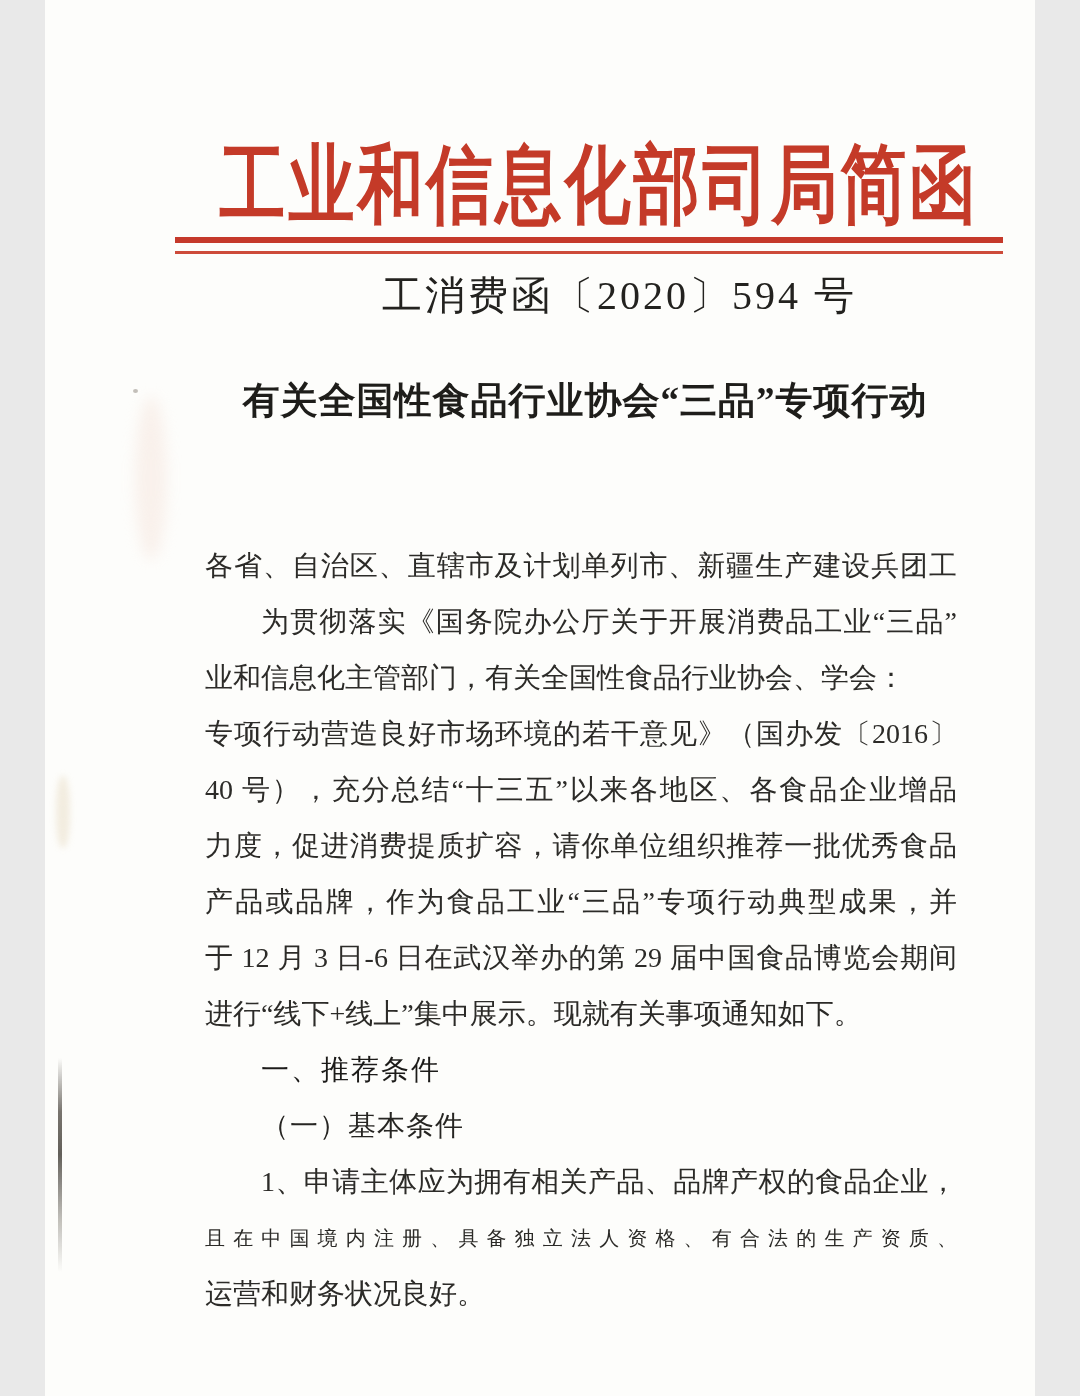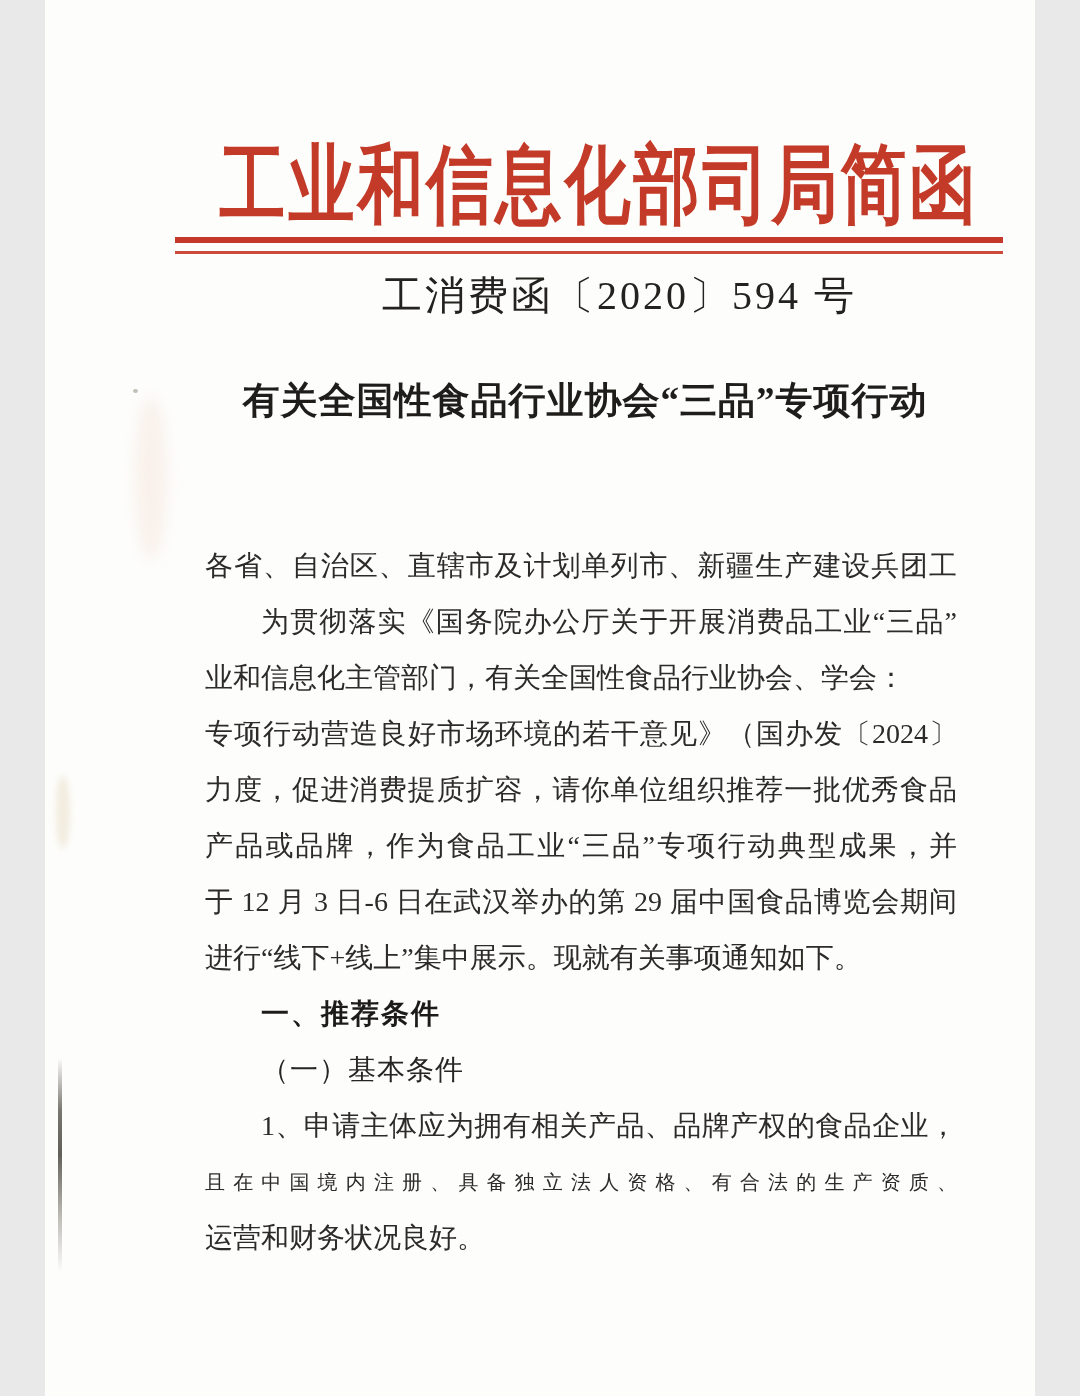--- a/index.html
+++ b/index.html
@@ -45,21 +45,21 @@
   }
   .bline{
     height:56px;overflow:visible;white-space:normal;
     text-align:justify;text-align-last:justify;
   }
   .bline.natural{text-align-last:left;}
   .bline.indent{text-indent:2em;}
   .bline.tight{font-size:20px;}
   .bline.heading{
     font-family:"Liberation Sans","DejaVu Sans",sans-serif;
-    font-weight:700;letter-spacing:2px;text-align-last:left;color:#1c1b19;
+    font-weight:400;letter-spacing:2px;text-align-last:left;color:#1c1b19;
   }
   .bline.subheading{text-align-last:left;letter-spacing:1px;color:#262522;}
   
   .artifact{position:absolute;pointer-events:none;}
   .edge-line-right{
     left:1068px;top:204px;width:3px;height:1152px;
     background:linear-gradient(to bottom,
       rgba(25,25,25,0) 0%,
       rgba(28,28,28,.85) 3%,
       rgba(16,16,16,.95) 45%,
@@ -102,21 +102,22 @@
   <div class="doc-number">工消费函〔2020〕594 号</div>
 
   <div class="notice-title">
     <div>有关全国性食品行业协会“三品”专项行动</div>
   </div>
 
   <div class="body-text">
     <div class="bline">各省、自治区、直辖市及计划单列市、新疆生产建设兵团工</div>
     <div class="bline indent">为贯彻落实《国务院办公厅关于开展消费品工业“三品”</div>
     <div class="bline natural">业和信息化主管部门，有关全国性食品行业协会、学会：</div>
-    <div class="bline">专项行动营造良好市场环境的若干意见》（国办发〔2024〕</div>
+    <div class="bline">专项行动营造良好市场环境的若干意见》（国办发〔2016〕</div>
+    <div class="bline">40 号），充分总结“十三五”以来各地区、各食品企业增品</div>
     <div class="bline">力度，促进消费提质扩容，请你单位组织推荐一批优秀食品</div>
     <div class="bline">产品或品牌，作为食品工业“三品”专项行动典型成果，并</div>
     <div class="bline">于 12 月 3 日-6 日在武汉举办的第 29 届中国食品博览会期间</div>
     <div class="bline natural">进行“线下+线上”集中展示。现就有关事项通知如下。</div>
     <div class="bline heading indent">一、推荐条件</div>
     <div class="bline subheading indent">（一）基本条件</div>
     <div class="bline indent">1、申请主体应为拥有相关产品、品牌产权的食品企业，</div>
     <div class="bline tight">且在中国境内注册、具备独立法人资格、有合法的生产资质、</div>
     <div class="bline natural">运营和财务状况良好。</div>
   </div>

